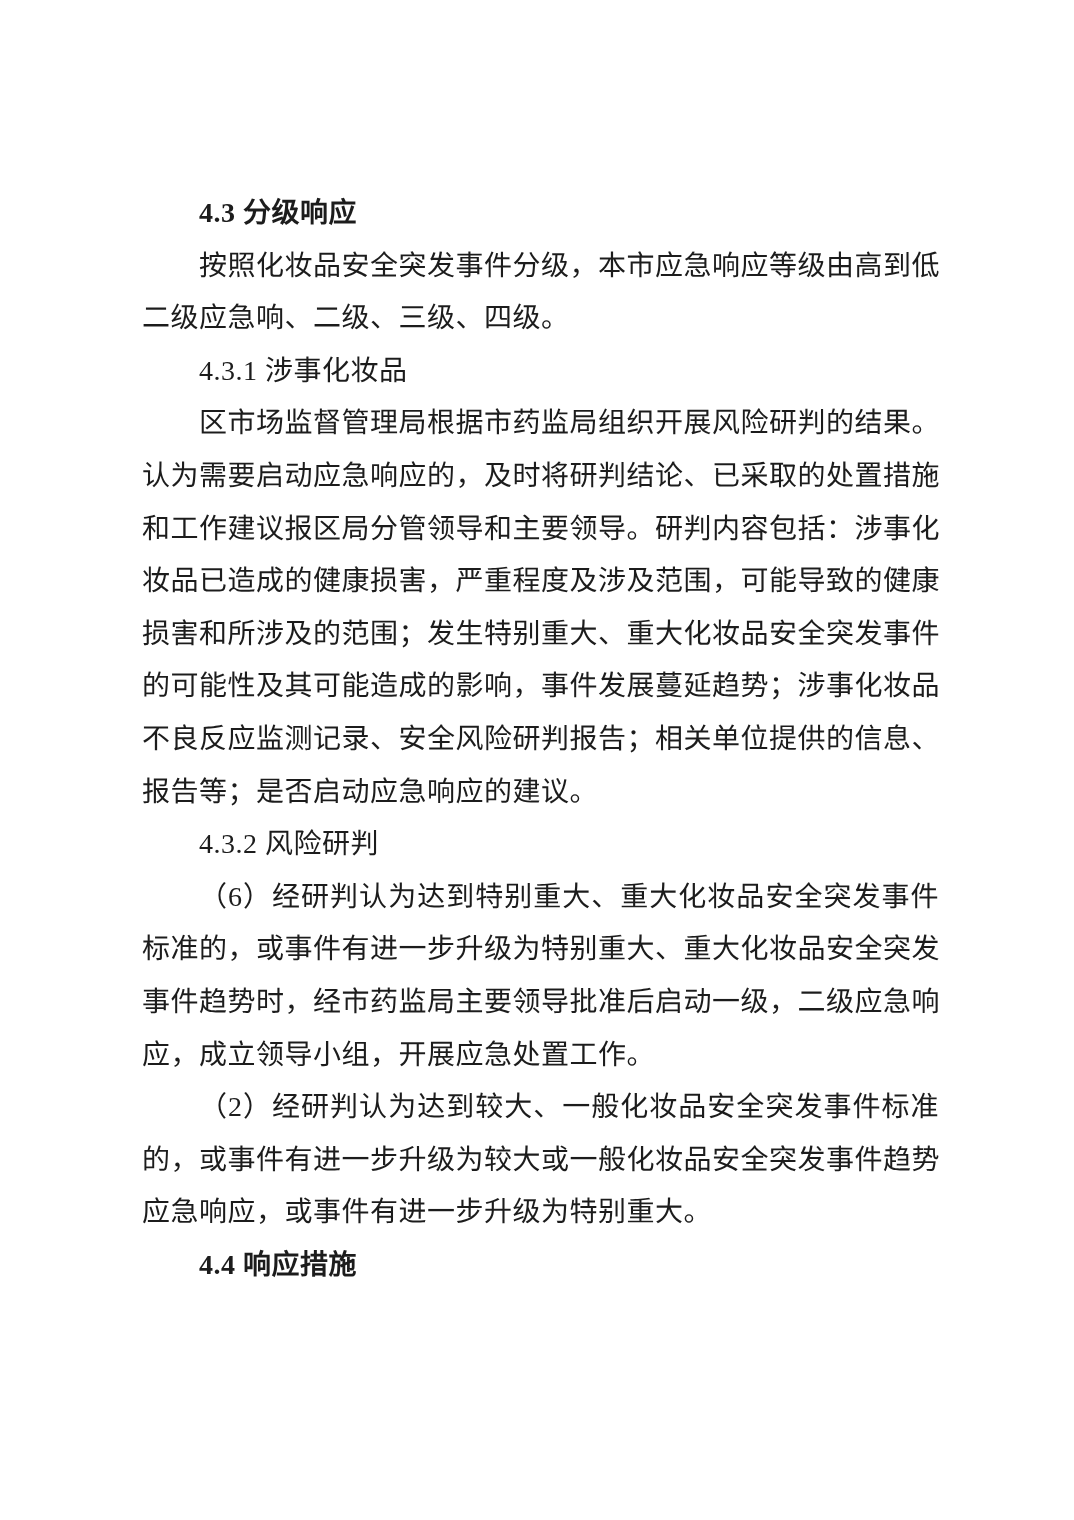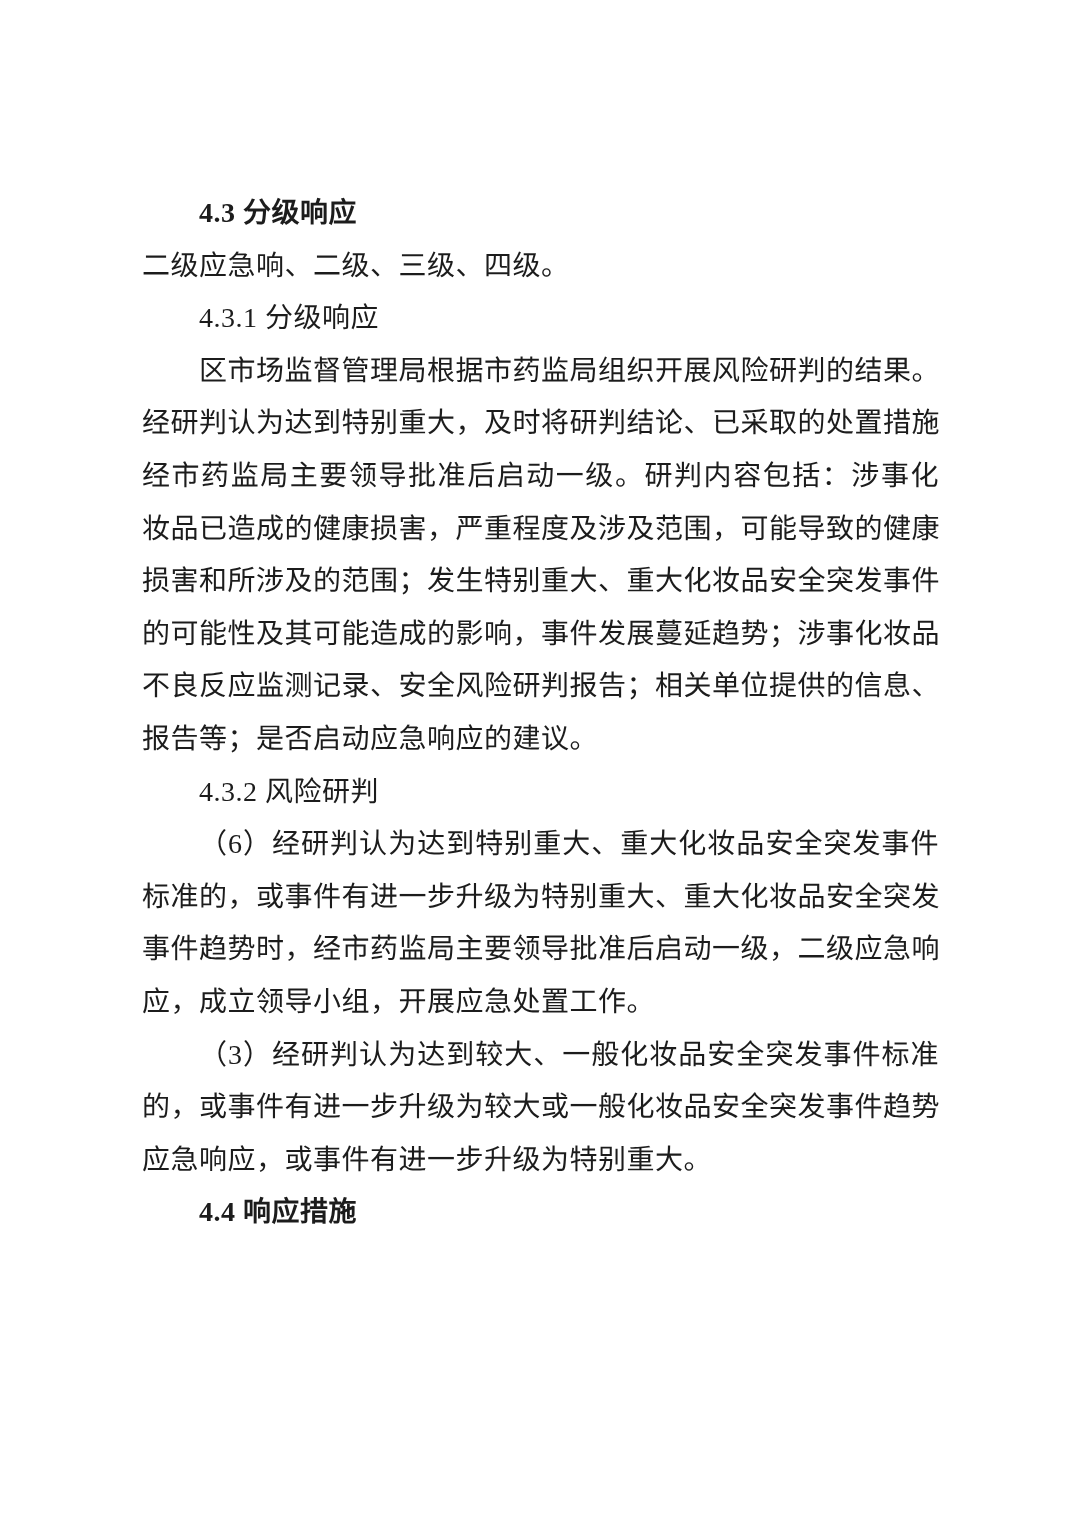--- a/index.html
+++ b/index.html
@@ -41,32 +41,33 @@
   .b {
     font-weight: 700;
     font-family: Liberation Serif, serif;
   }
 </style>
 </head>
 <body>
 
 <div class="page">
   <div class="line left ind b">4.3 分级响应</div>
+  <div class="line ind">按照化妆品安全突发事件分级，本市应急响应等级由高到低</div>
   <div class="line left">二级应急响、二级、三级、四级。</div>
-  <div class="line left ind">4.3.1 分级响应</div>
+  <div class="line left ind">4.3.1 涉事化妆品</div>
   <div class="line ind">区市场监督管理局根据市药监局组织开展风险研判的结果。</div>
-  <div class="line">经研判认为达到特别重大，及时将研判结论、已采取的处置措施</div>
-  <div class="line">经市药监局主要领导批准后启动一级。研判内容包括：涉事化</div>
+  <div class="line">认为需要启动应急响应的，及时将研判结论、已采取的处置措施</div>
+  <div class="line">和工作建议报区局分管领导和主要领导。研判内容包括：涉事化</div>
   <div class="line">妆品已造成的健康损害，严重程度及涉及范围，可能导致的健康</div>
   <div class="line">损害和所涉及的范围；发生特别重大、重大化妆品安全突发事件</div>
   <div class="line">的可能性及其可能造成的影响，事件发展蔓延趋势；涉事化妆品</div>
   <div class="line">不良反应监测记录、安全风险研判报告；相关单位提供的信息、</div>
   <div class="line left">报告等；是否启动应急响应的建议。</div>
   <div class="line left ind">4.3.2 风险研判</div>
   <div class="line ind">（6）经研判认为达到特别重大、重大化妆品安全突发事件</div>
   <div class="line">标准的，或事件有进一步升级为特别重大、重大化妆品安全突发</div>
   <div class="line">事件趋势时，经市药监局主要领导批准后启动一级，二级应急响</div>
   <div class="line left">应，成立领导小组，开展应急处置工作。</div>
-  <div class="line ind">（3）经研判认为达到较大、一般化妆品安全突发事件标准</div>
+  <div class="line ind">（2）经研判认为达到较大、一般化妆品安全突发事件标准</div>
   <div class="line">的，或事件有进一步升级为较大或一般化妆品安全突发事件趋势</div>
   <div class="line left">应急响应，或事件有进一步升级为特别重大。</div>
   <div class="line left ind b">4.4 响应措施</div>
 </div>
 
 </body></html>

